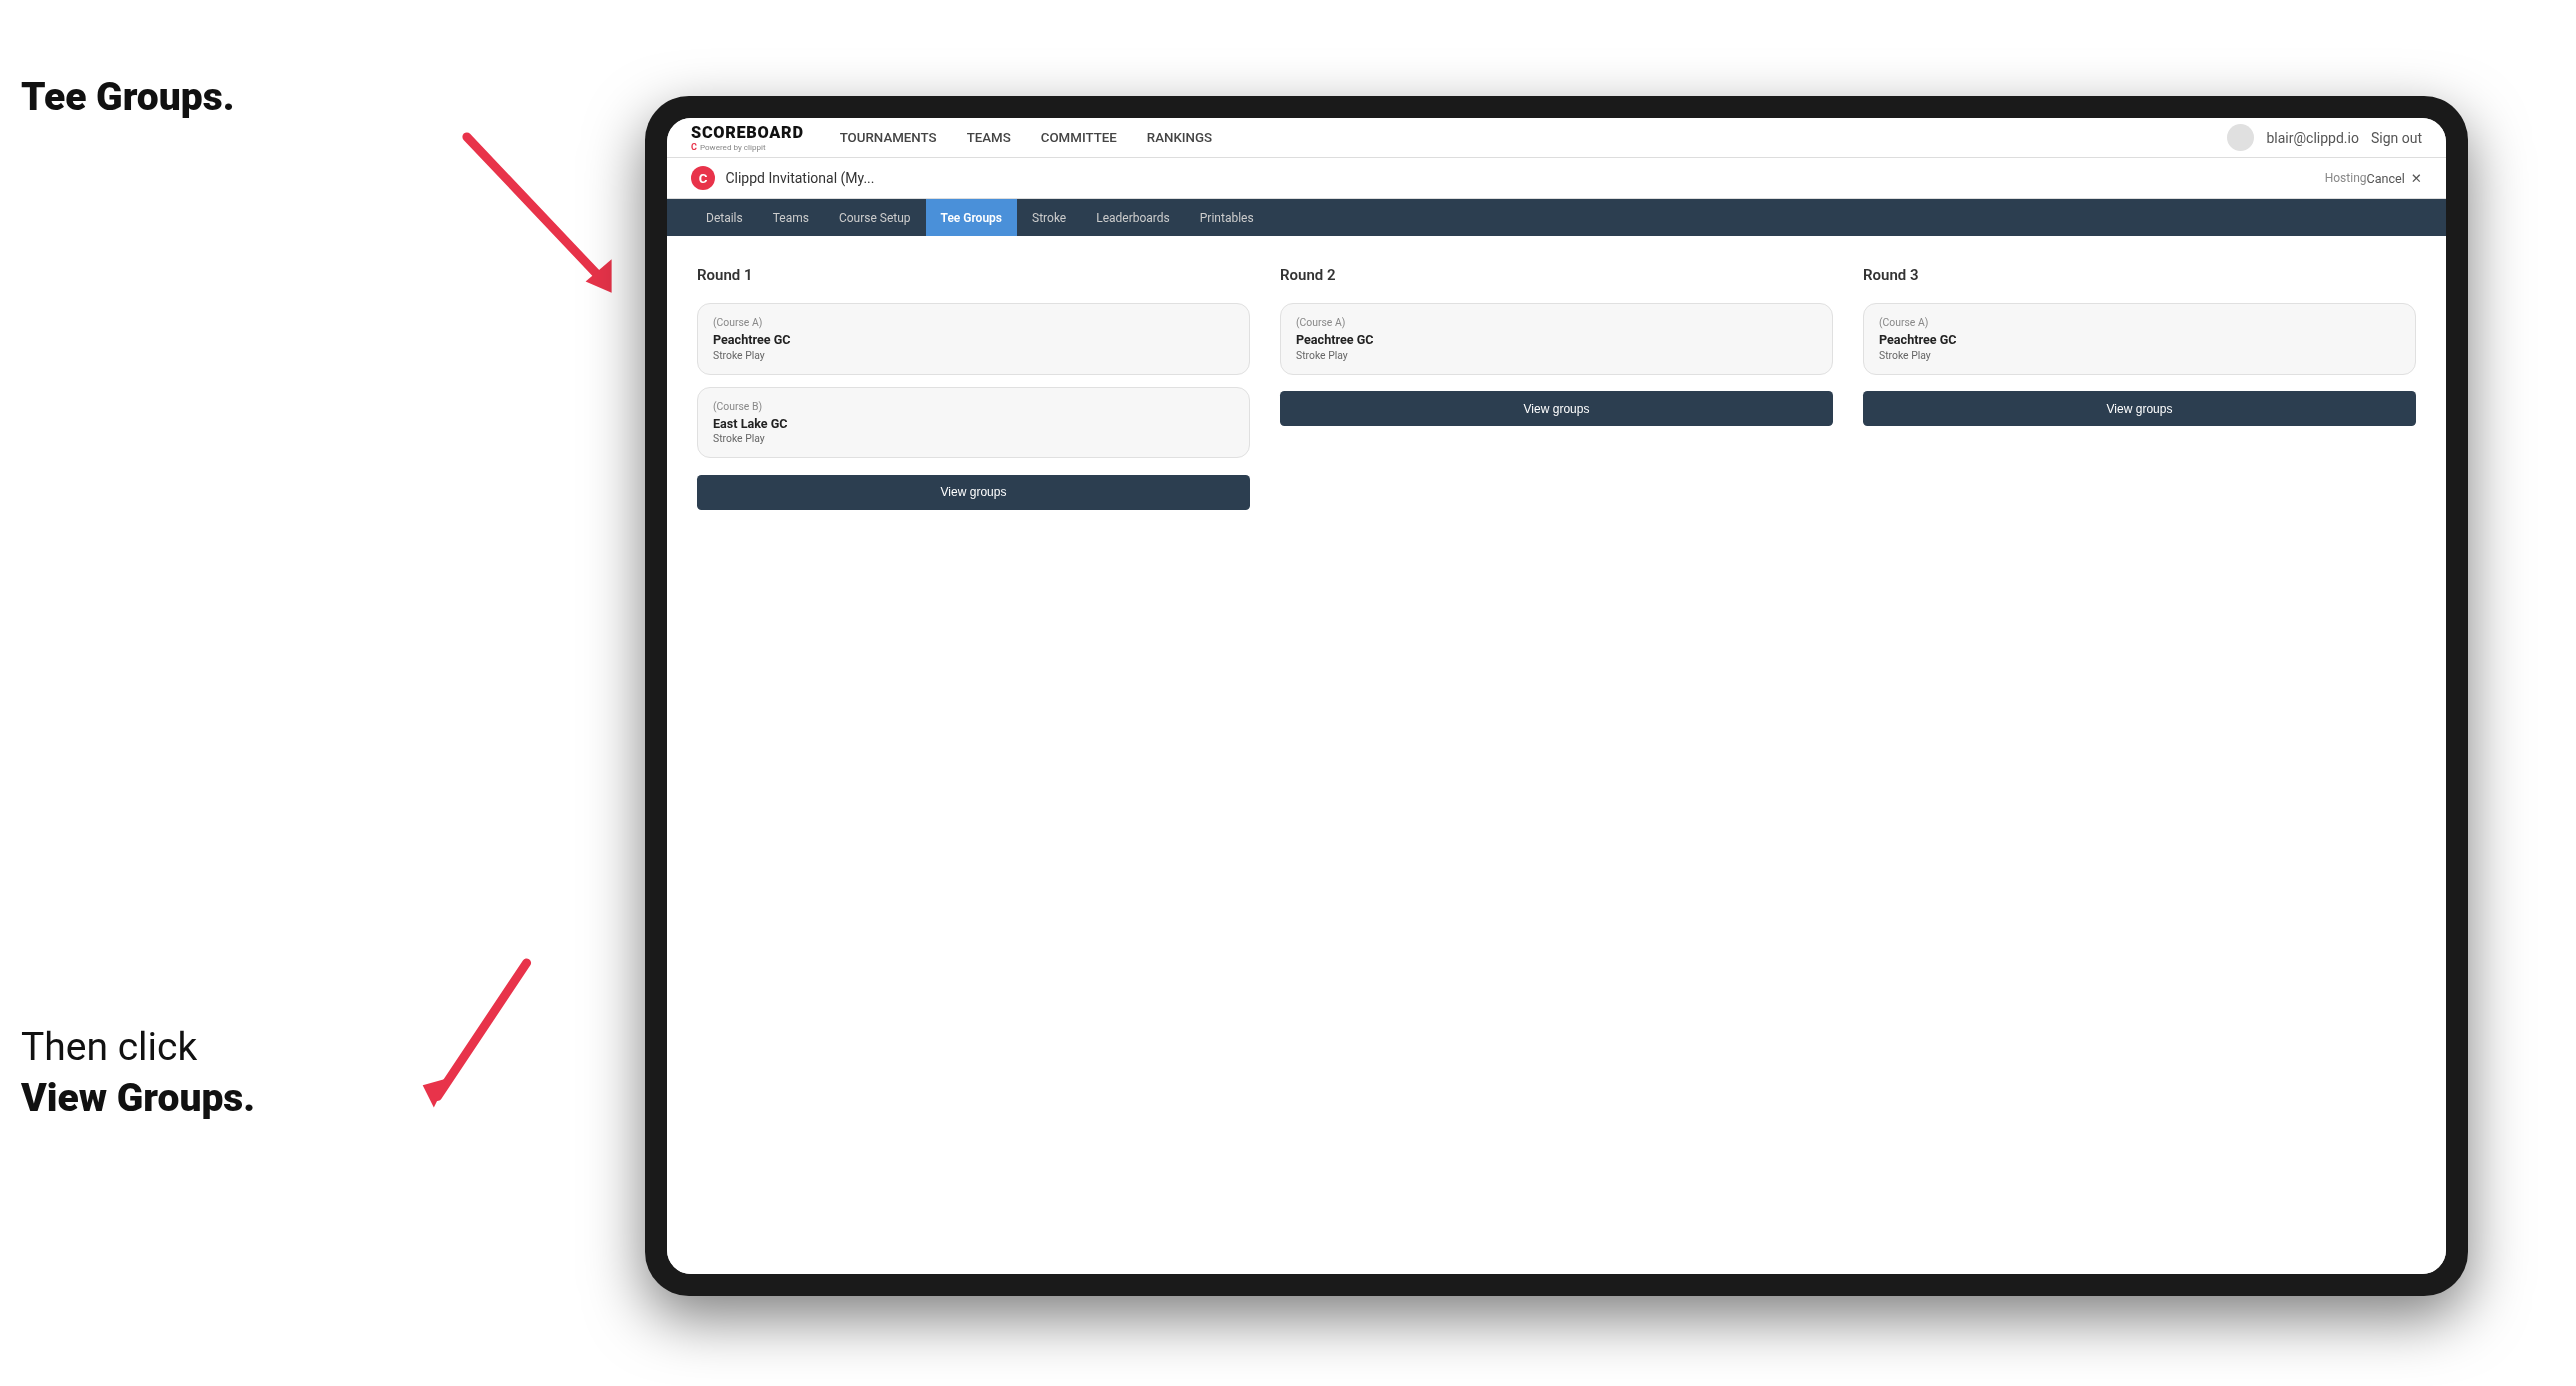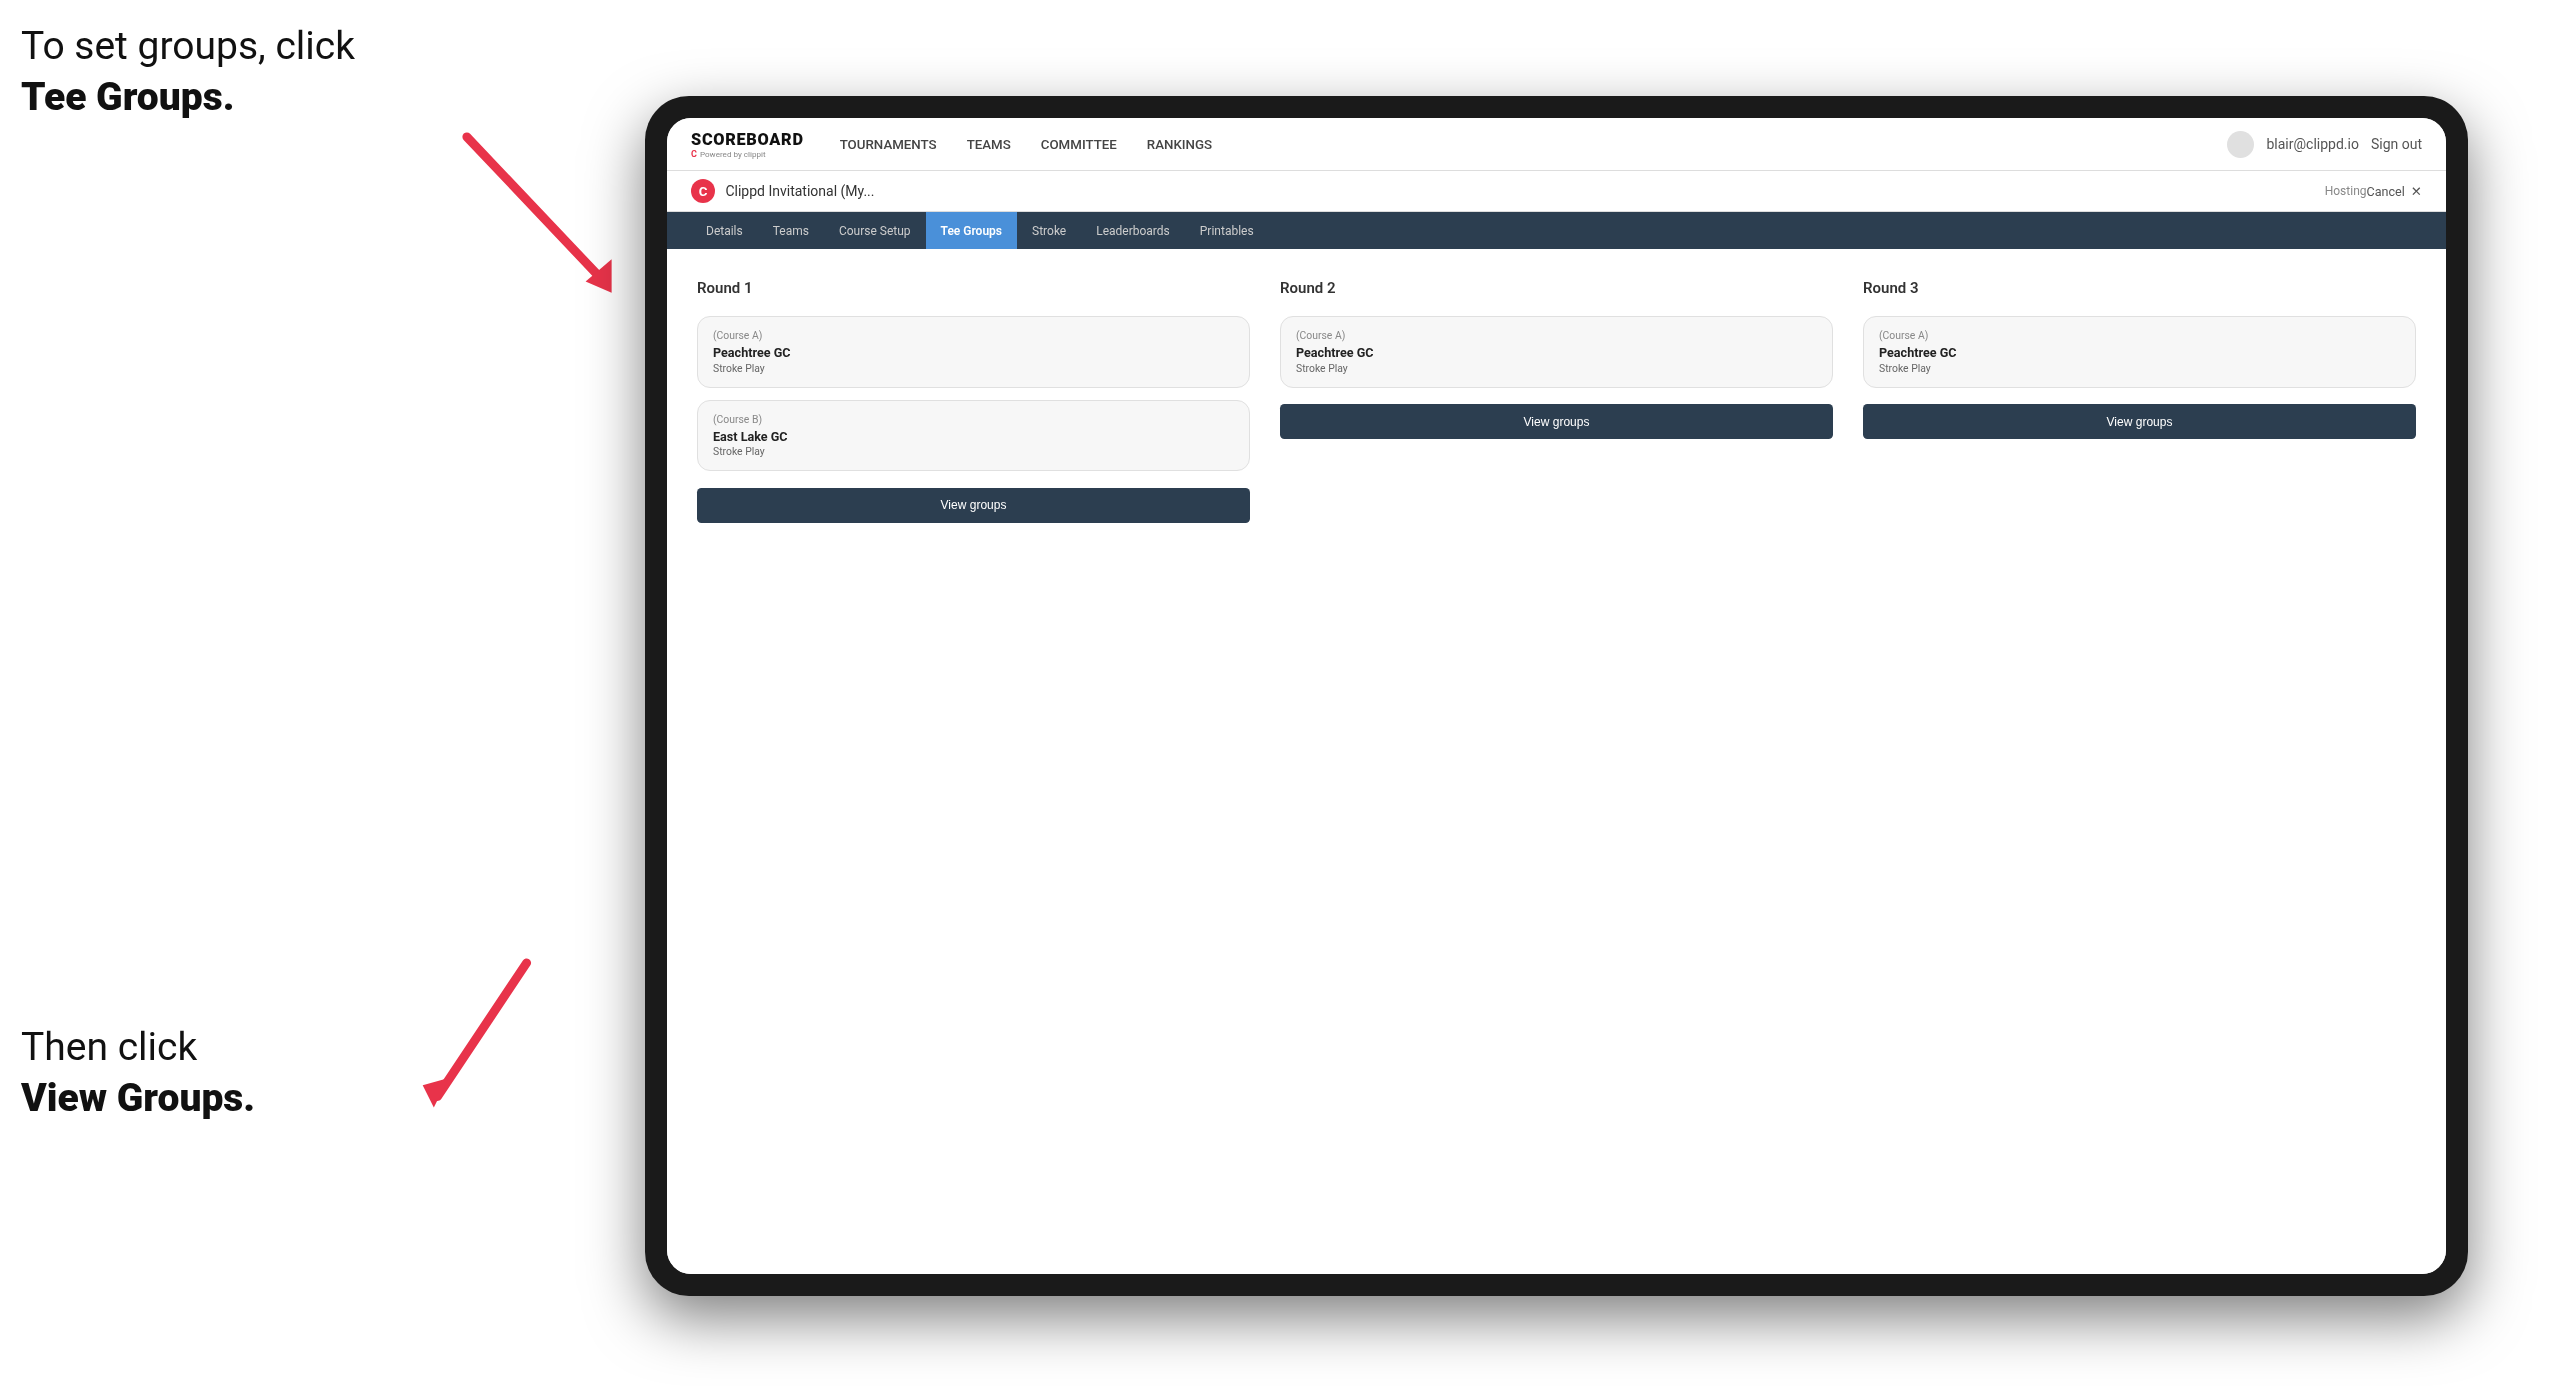--- a/index.html
+++ b/index.html
@@ -79,21 +79,21 @@
       flex-direction: column;
     }
 
     
     .top-nav {
       background: #ffffff;
       border-bottom: 0.7px solid #ddd;
       padding: 0 24px;
       display: flex;
       align-items: center;
-      height: 53px;
+      height: 40px;
       flex-shrink: 0;
     }
 
     .logo-area {
       display: flex;
       flex-direction: column;
       margin-right: 36px;
     }
 
     .logo-text {
@@ -284,21 +284,21 @@
     
     svg.arrow-svg {
       width: 100%;
       height: 100%;
     }
   </style>
 </head>
 <body>
 
 <div class="instruction-top">
-  <span>To set groups, click</span><br>
+  <br>
   <strong><span>Tee Groups</span><span>.</span></strong>
 </div>
 
 <div class="arrow-top">
   <svg class="arrow-svg" viewBox="0 0 260 260" xmlns="http://www.w3.org/2000/svg">
     <line x1="20" y1="20" x2="200" y2="210" stroke="#e8334a" stroke-width="12" stroke-linecap="round"></line>
     <polygon points="180,215 215,185 215,230" fill="#e8334a"></polygon>
   </svg>
 </div>
 

